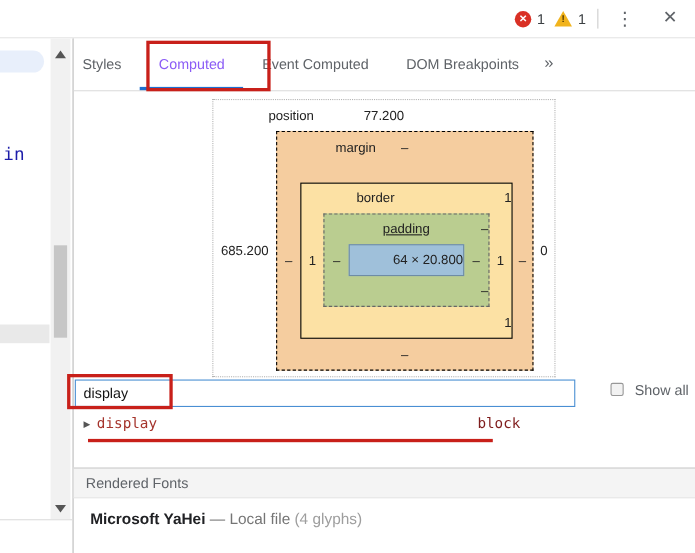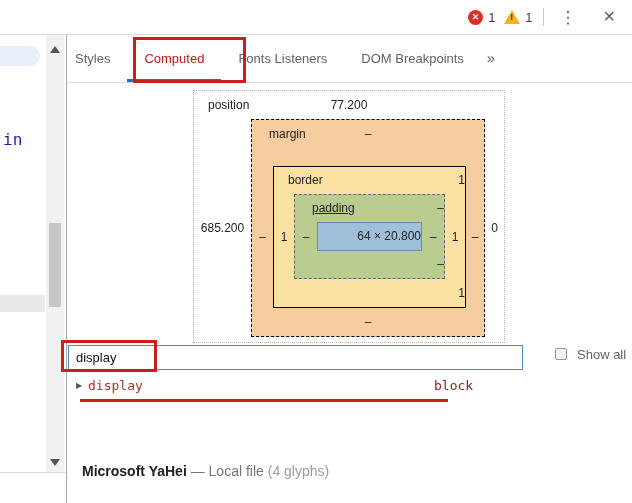--- a/index.html
+++ b/index.html
@@ -41,32 +41,32 @@
       border-left:5px solid transparent; border-right:5px solid transparent;
       border-top:7px solid #555; }
 
   
   #right-panel { position:absolute; left:67px; top:35px; width:565px; height:468px; background:#fff; }
 
   #tabbar { position:relative; height:48px; border-bottom:1px solid #ddd;
             display:flex; align-items:stretch; font-size:13px; color:#5f6368; }
   .tab { line-height:47px; padding:0 17px; white-space:nowrap; cursor:default; }
   .tab:first-child { padding-left:8px; }
-  .tab.active { color:#b91c1c; border-bottom:3px solid var(--accent-blue); }
+  .tab.active { color:#8b5cf6; border-bottom:3px solid var(--accent-blue); }
   .more-tabs { line-height:46px; font-size:15px; color:#5f6368; padding:0 6px; }
 
   
   #boxmodel { position:absolute; left:126px; top:55px; width:312px; font-size:12px; color:#222; text-align:center; }
   .ring { border:1px dashed #000; }
   .ring.pos { border:1px dotted #b5b5b5; background:#fff; }
   .ring.margin { background:var(--margin-fill); }
   .ring.border { border-style:solid; background:var(--border-fill);text-align:right; }
   .ring.padding { border-color:#666; background:var(--padding-fill); }
   .ring-top { position:relative; }
-  .ring-label { position:absolute; }
+  .ring-label { position:absolute;margin-left:36px; }
   .ring-mid { display:flex; align-items:stretch; }
   .side { display:flex; align-items:center; justify-content:center; }
   .pos-top { height:28px; line-height:28px; } .pos-top .ring-label { left:14px; }
   .mar-top { height:46px; line-height:29px; } .mar-top .ring-label { left:17px; }
   .bor-top { height:27px; line-height:27px; } .bor-top .ring-label { left:14px; }
   .pad-top { height:27px; line-height:27px; } .pad-top .ring-label { left:17px;text-decoration:underline; }
   .pos-l { width:57px; } .pos-r { width:19px; }
   .mar-l { width:21px; } .mar-r { width:18px; }
   .bor-l { width:20px; } .bor-r { width:20px; }
   .pad-l { width:22px; } .pad-r { width:22px; }
@@ -139,21 +139,21 @@
       <div class="scroll-arrow-down"></div>
     </div>
     <div class="lp-bottom-line"></div>
   </div>
 
   <div id="right-panel">
 
     <div id="tabbar">
       <div class="tab">Styles</div>
       <div class="tab active">Computed</div>
-      <div class="tab">Fonts Listeners</div>
+      <div class="tab">Event Computed</div>
       <div class="tab">DOM Breakpoints</div>
       <div class="more-tabs">»</div>
     </div>
 
     <div id="boxmodel">
       <div class="ring pos">
         <div class="ring-top pos-top">
           <span class="ring-label">position</span>
           <span>77.200</span>
         </div>
@@ -203,20 +203,21 @@
     <input id="filter-input" type="text" value="display" style="">
     <div id="showall-box"></div>
     <div id="showall-label">Show all</div>
 
     <div id="prop-row">
       <span class="disclosure">▶</span>
       <span class="prop-name">display</span>
       <span class="prop-value">block</span>
     </div>
 
+    <div id="fonts-header">Rendered Fonts</div>
     <div id="font-row">
       <span class="font-name">Microsoft YaHei</span><span> — </span><span>Local file </span><span class="glyphs">(4 glyphs)</span>
     </div>
   </div>
 
   <div id="ann-tab" class="annotation"></div>
   <div id="ann-input" class="annotation"></div>
   <div id="ann-underline" class="annotation"></div>
 
 </div>

